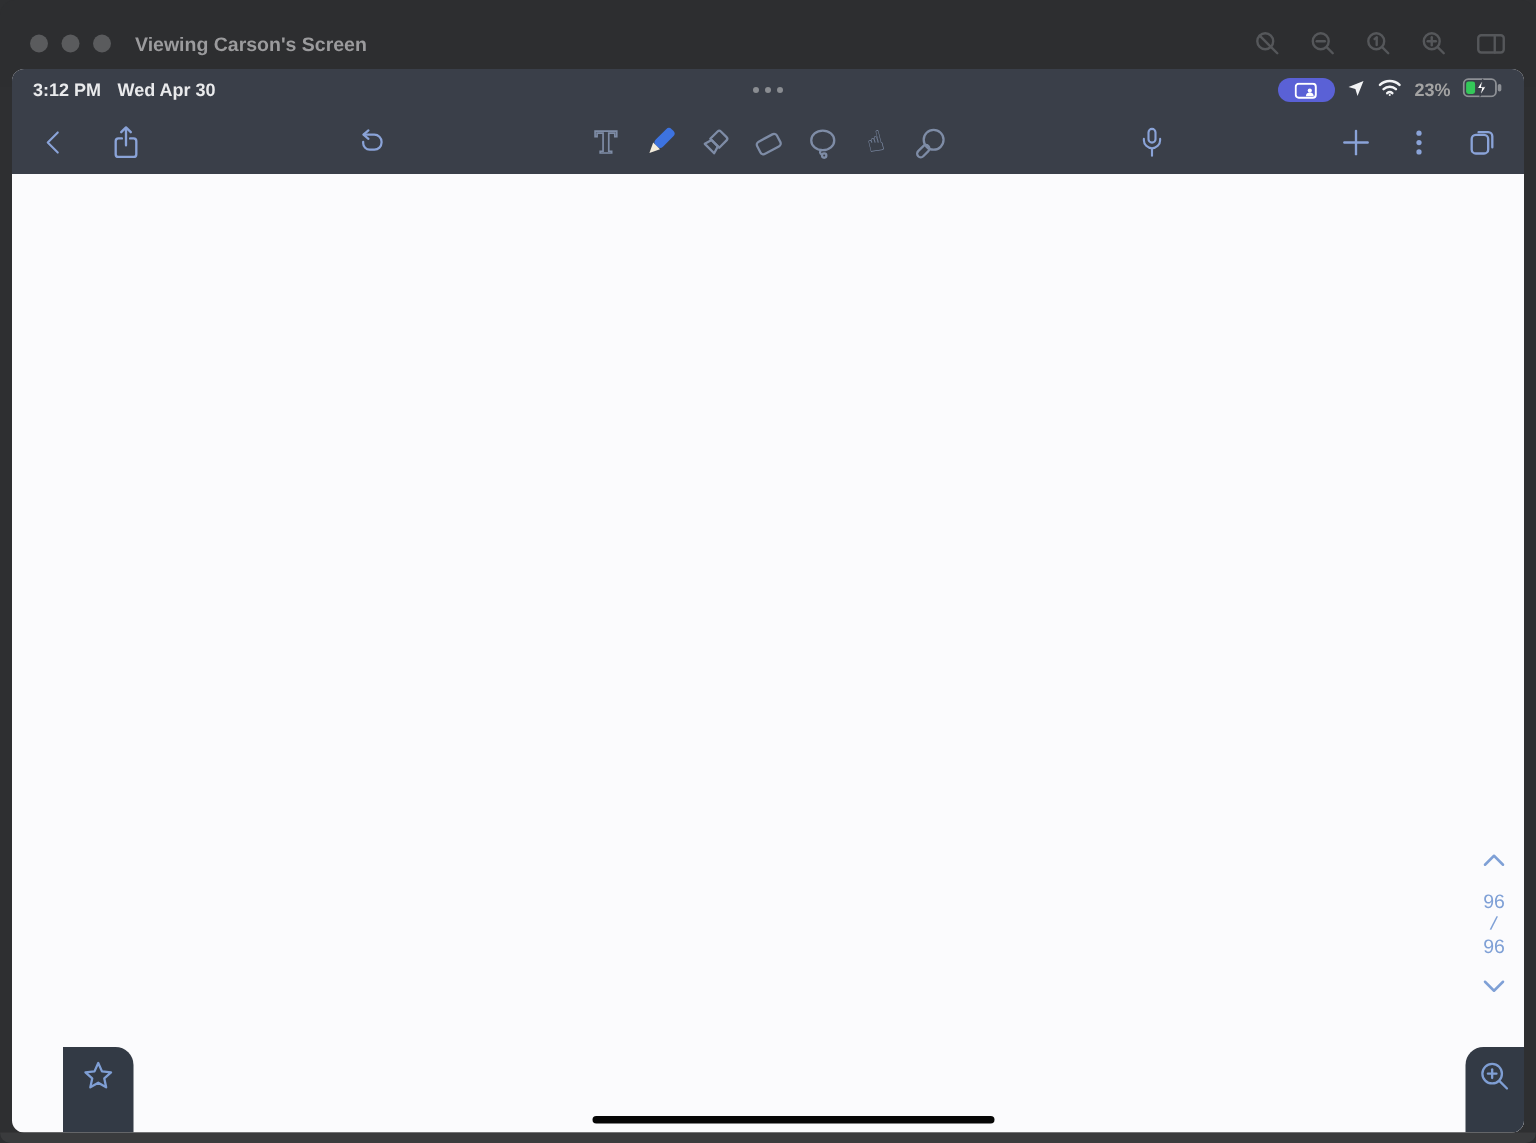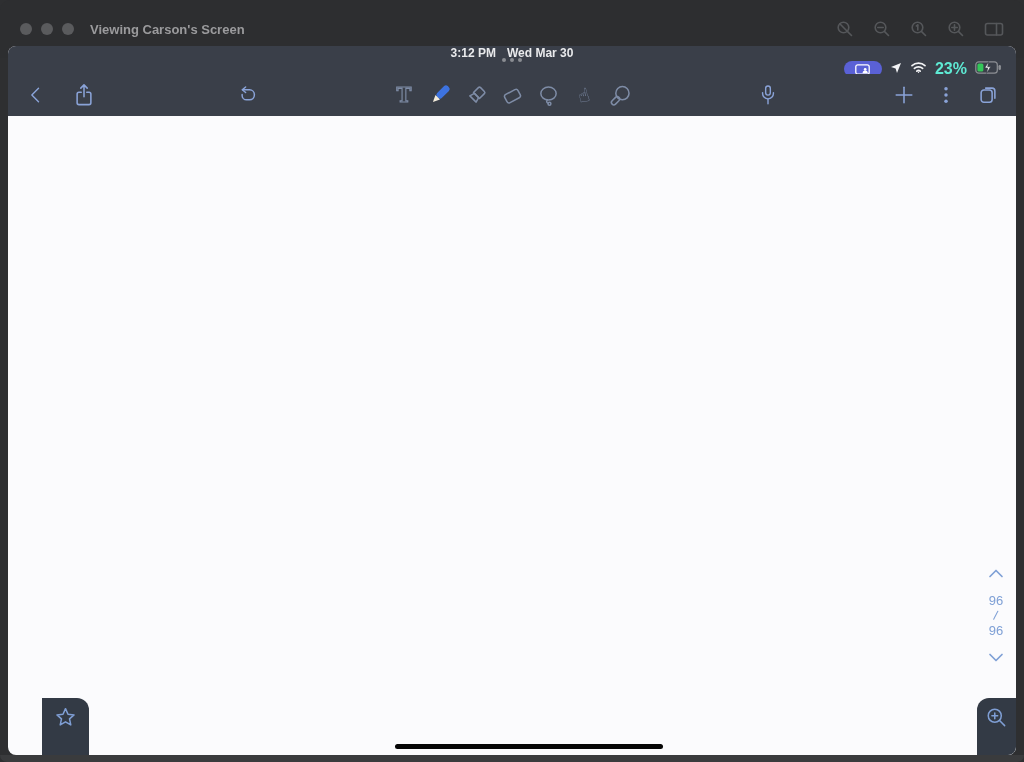--- a/index.html
+++ b/index.html
@@ -14,31 +14,31 @@
   .traffic span { width:12px; height:12px; border-radius:50%; background:#5a5b5d; display:block; }
   .win-title { margin-left:16px; color:#9b9b9d; font-size:13px; font-weight:bold; }
   .tb-right { margin-left:auto; display:flex; gap:19px; align-items:center; }
   .tb-right svg { display:block; }
   .tbicn { stroke:#55575a; fill:none; stroke-width:1.6; stroke-linecap:round; stroke-linejoin:round; }
 
   
   .ipad { position:absolute; left:8px; right:8px; top:46px; bottom:7px;
     background:#fbfbfd; border-radius:8px; overflow:hidden; display:flex; flex-direction:column; }
 
-  .chrome { background:#3a3f49;flex-direction:column; }
+  .chrome { background:#3a3f49; }
   .statusbar { height:28px; display:flex; align-items:center; padding:0 14px;
     color:#e9eaec; font-size:12px; font-weight:bold; position:relative; }
   .sb-left { display:flex; gap:11px; align-items:center; }
   .sb-dots { position:absolute; left:50%; top:50%; transform:translate(-50%,-50%);
     display:flex; gap:4px; }
   .sb-dots i { width:4px; height:4px; border-radius:50%; background:#8a8d92; display:block; }
   .sb-right { margin-left:auto; display:flex; gap:8px; align-items:center; }
   .share-pill { width:38px; height:16px; border-radius:8px; background:#5a61d6;
     display:flex; align-items:center; justify-content:center; }
-  .pct { font-size:16px; color:#5eead4; font-weight:bold; }
+  .pct { font-size:12px; color:#a3a3a3; font-weight:bold; }
 
   
   .toolbar { height:42px; position:relative; }
   .toolbar .grp { position:absolute; top:0; bottom:0; display:flex; align-items:center; }
   .g-left { left:16px; gap:24px; }
   .g-undo { left:226px; }
   .g-center { left:50%; transform:translateX(-50%); gap:12px; }
   .g-mic { left:748px; }
   .g-right { right:16px; gap:18px; }
   .tool { width:24px; height:24px; display:flex; align-items:center; justify-content:center; }
@@ -119,21 +119,21 @@
       </svg>
     </span>
   </div>
 </div>
 
 <div class="ipad">
 
   <div class="statusbar chrome">
     <div class="sb-left">
       <span>3:12 PM</span>
-      <span>Wed Mar 30</span>
+      <span>Wed Apr 30</span>
     </div>
     <div class="sb-dots">
         <i></i>
         <i></i>
         <i></i>
       </div>
     <div class="sb-right">
       <span class="share-pill">
         <svg width="15" height="11" viewBox="0 0 15 11">
           <rect x="0.8" y="0.8" width="13.4" height="9.4" rx="2" fill="none" stroke="#ffffff" stroke-width="1.3"></rect>

